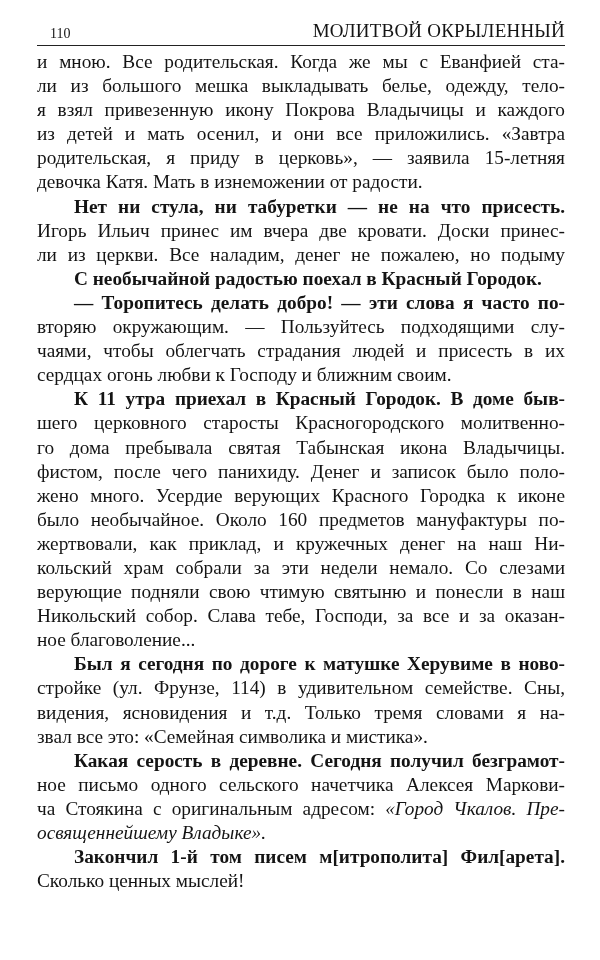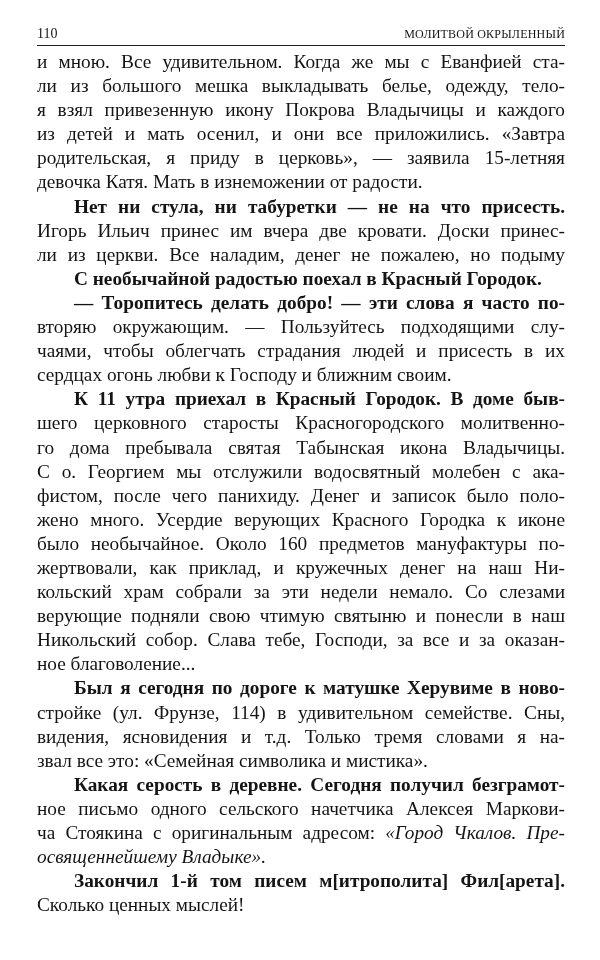--- a/index.html
+++ b/index.html
@@ -9,58 +9,57 @@
     color: #141414;
     font-family: "Liberation Serif", "DejaVu Serif", serif;
   }
   .running-head {
     display: flex; justify-content: space-between; align-items: flex-end;
     height: 20px;
     font-size: 15px;
     border-bottom: 1.5px solid #222;
     padding-bottom: 3px;
   }
-  .folio { font-size: 14px; }
-  .head-title { font-size: 12px; letter-spacing: 0.2px; }
+  .folio { font-size: 14px; margin-left: 13px; }
+  .head-title { font-size: 19px; letter-spacing: 0.2px; }
   .body { margin-top: 4px; font-size: 19.3px; line-height: 24.1px; }
   .ln {
     display: block; white-space: nowrap; text-align: justify; text-align-last: justify;
     height: 24.1px; overflow: visible;
   }
   .ln.last { text-align-last: left; }
   .ln.indent { padding-left: 37px; font-weight: bold; }
   .it { font-style: italic; }
 </style>
 </head>
 <body>
 
 <div class="page">
   <div class="running-head">
     <span class="folio">110</span>
     <span class="head-title">МОЛИТВОЙ ОКРЫЛЕННЫЙ</span>
   </div>
   <div class="body" id="body">
-      <span class="ln"><span>и мною. Все удивительном. Когда же мы с Еванфией ста-</span></span>
+      <span class="ln"><span>и мною. Все родительская. Когда же мы с Еванфией ста-</span></span>
       <span class="ln"><span>ли из большого мешка выкладывать белье, одежду, тело-</span></span>
       <span class="ln"><span>я взял привезенную икону Покрова Владычицы и каждого</span></span>
       <span class="ln"><span>из детей и мать осенил, и они все приложились. «Завтра</span></span>
       <span class="ln"><span>родительская, я приду в церковь», — заявила 15-летняя</span></span>
       <span class="ln last"><span>девочка Катя. Мать в изнеможении от радости.</span></span>
       <span class="ln indent"><span>Нет ни стула, ни табуретки — не на что присесть.</span></span>
       <span class="ln"><span>Игорь Ильич принес им вчера две кровати. Доски принес-</span></span>
       <span class="ln"><span>ли из церкви. Все наладим, денег не пожалею, но подыму</span></span>
       <span class="ln indent last"><span>С необычайной радостью поехал в Красный Городок.</span></span>
       <span class="ln indent"><span>— Торопитесь делать добро! — эти слова я часто по-</span></span>
       <span class="ln"><span>вторяю окружающим. — Пользуйтесь подходящими слу-</span></span>
       <span class="ln"><span>чаями, чтобы облегчать страдания людей и присесть в их</span></span>
       <span class="ln last"><span>сердцах огонь любви к Господу и ближним своим.</span></span>
       <span class="ln indent"><span>К 11 утра приехал в Красный Городок. В доме быв-</span></span>
       <span class="ln"><span>шего церковного старосты Красногородского молитвенно-</span></span>
       <span class="ln"><span>го дома пребывала святая Табынская икона Владычицы.</span></span>
-      <span class="ln"><span>С о. Георгием мы отслужили водосвятный молебен с ака-</span></span>
       <span class="ln"><span>фистом, после чего панихиду. Денег и записок было поло-</span></span>
       <span class="ln"><span>жено много. Усердие верующих Красного Городка к иконе</span></span>
       <span class="ln"><span>было необычайное. Около 160 предметов мануфактуры по-</span></span>
       <span class="ln"><span>жертвовали, как приклад, и кружечных денег на наш Ни-</span></span>
       <span class="ln"><span>кольский храм собрали за эти недели немало. Со слезами</span></span>
       <span class="ln"><span>верующие подняли свою чтимую святыню и понесли в наш</span></span>
       <span class="ln"><span>Никольский собор. Слава тебе, Господи, за все и за оказан-</span></span>
       <span class="ln last"><span>ное благоволение...</span></span>
       <span class="ln indent"><span>Был я сегодня по дороге к матушке Херувиме в ново-</span></span>
       <span class="ln"><span>стройке (ул. Фрунзе, 114) в удивительном семействе. Сны,</span></span>

